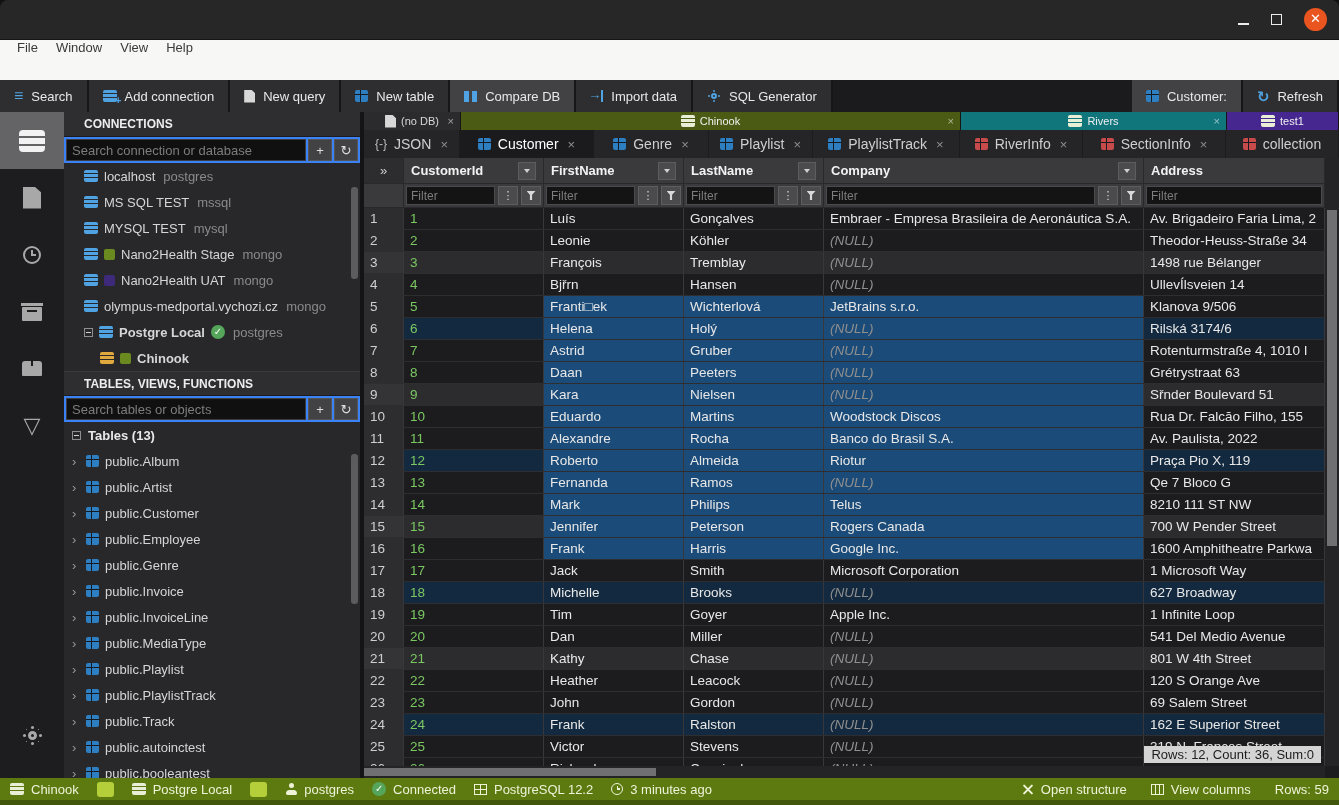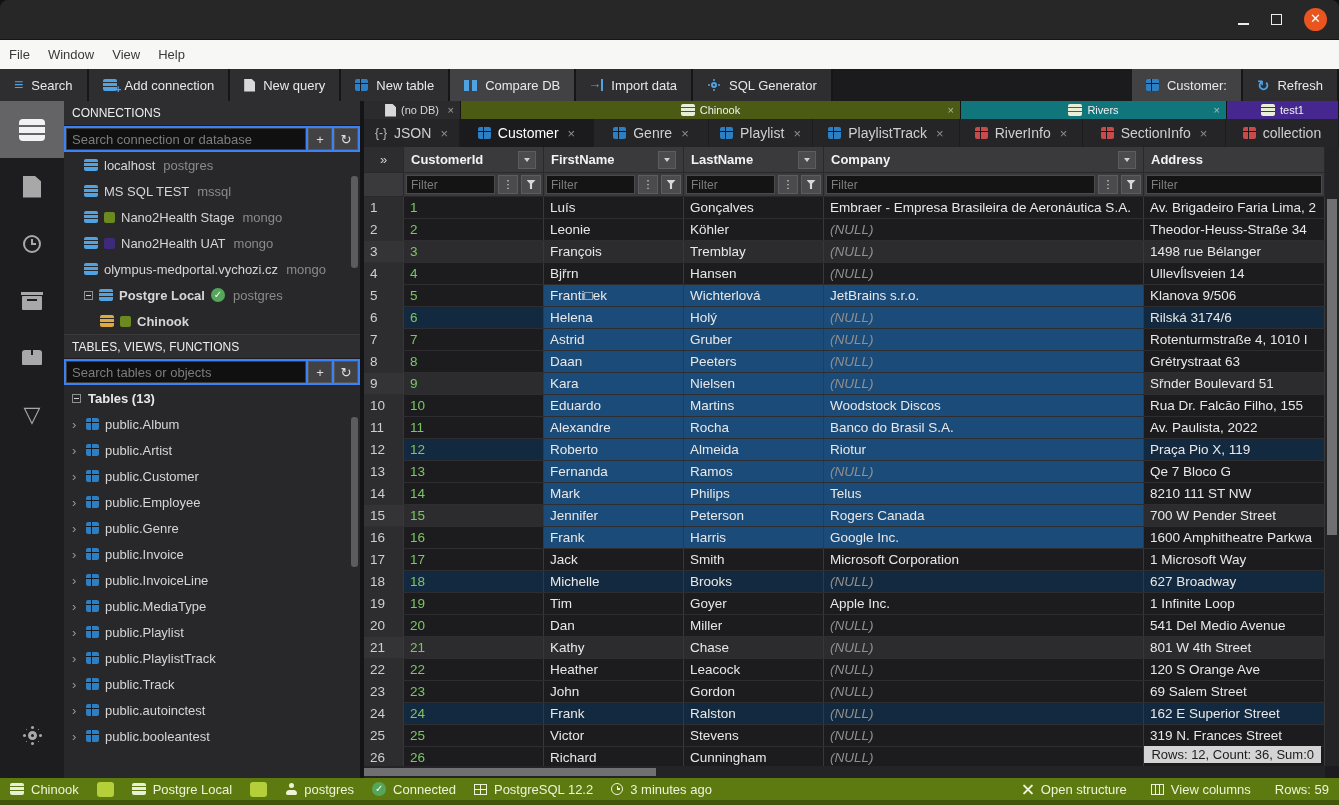--- a/index.html
+++ b/index.html
@@ -9,41 +9,41 @@
 
   
   .titlebar{height:40px;background:#272727;display:flex;align-items:center;position:relative;border-bottom:1px solid #161616;flex:none}
   .title{position:absolute;left:0;right:0;text-align:center;font-weight:bold;font-size:14px;color:#f2f2f2}
   .wincontrols{margin-left:auto;display:flex;align-items:center;gap:22px;padding-right:12px;z-index:2}
   .wmin{width:11px;height:2px;background:#ececec;margin-top:9px}
   .wmax{width:11px;height:11px;border:1.5px solid #ececec}
   .wclose{width:23px;height:23px;border-radius:50%;background:#e9541f;color:#fff;text-align:center;line-height:22px;font-size:13px}
 
   
-  .menubar{height:29px;background:#f7f7f6;display:flex;align-items:center;flex:none}
+  .menubar{height:40px;background:#f7f7f6;display:flex;padding-left:8px;flex:none}
   .menuitem{color:#3a3a3a;padding:0 9px;font-size:13px}
 
   
   .toolbar{height:32px;background:#1b1b1d;display:flex;align-items:stretch;flex:none}
   .tbtn{display:flex;align-items:center;gap:8px;padding:0 14px;background:#2e2e30;border-right:2px solid #161618;color:#e8e8e8;font-size:13px;white-space:nowrap}
   .tbtn.hl{background:#424245}
   .tb-right{margin-left:auto;display:flex;align-items:stretch}
 
   
   .content{flex:1;display:flex;min-height:0}
 
   
   .activitybar{width:64px;background:#1d1d1f;display:flex;flex-direction:column;align-items:center;flex:none}
   .act{width:64px;height:57px;display:flex;align-items:center;justify-content:center;color:#a8a8a8}
   .act.active{background:#646466;color:#f2f2f2}
   .act-bottom{margin-top:auto;margin-bottom:14px}
 
   
   .sidebar{width:296px;background:#28282b;display:flex;flex-direction:column;flex:none;overflow:hidden}
-  .panelheader{height:25px;background:#2e2e31;border-bottom:1px solid #1d1d1f;border-top:1px solid #3a3a3d;display:flex;align-items:center;padding-left:8px;font-weight:normal;font-size:12px;color:#ededed;flex:none}
+  .panelheader{height:25px;background:#2e2e31;border-bottom:1px solid #1d1d1f;border-top:1px solid #3a3a3d;display:flex;align-items:center;padding-left:20px;font-weight:bold;font-size:12px;color:#ededed;flex:none}
   .searchrow{display:flex;gap:2px;padding:2px 2px;flex:none;background:#3b82f6}
   .searchrow input{flex:1;height:22px;background:#101010;border:1px solid #3c3c3e;color:#ddd;font-size:13px;padding:0 5px}
   .searchrow input::placeholder{color:#7d7d7d}
   .sbtn{width:24px;height:22px;background:#424245;border:1px solid #555;color:#ddd;display:flex;align-items:center;justify-content:center;font-size:13px}
   .connlist{position:relative;flex:none}
   .tablepanel{flex:1;display:flex;flex-direction:column;min-height:0;position:relative}
   .tablelist{overflow:hidden;flex:1;position:relative}
   .sitem{height:26px;display:flex;align-items:center;gap:6px;padding-left:20px;color:#d6d6d6;white-space:nowrap}
   .sitem .drv{color:#8a8a8a;margin-left:2px}
   .sitem.bold .nm{font-weight:bold}
@@ -263,20 +263,28 @@
 
             <span class="ic server"></span>
 
             <span class="nm">MS SQL TEST</span>
 
             <span class="drv">mssql</span>
           </div>
           <div class="sitem">
 
             <span class="ic server"></span>
+
+            <span class="nm">MYSQL TEST</span>
+
+            <span class="drv">mysql</span>
+          </div>
+          <div class="sitem">
+
+            <span class="ic server"></span>
             <span class="ic chip" style="background: rgb(106, 138, 31);"></span>
             <span class="nm">Nano2Health Stage</span>
 
             <span class="drv">mongo</span>
           </div>
           <div class="sitem">
 
             <span class="ic server"></span>
             <span class="ic chip" style="background: rgb(61, 42, 122);"></span>
             <span class="nm">Nano2Health UAT</span>

